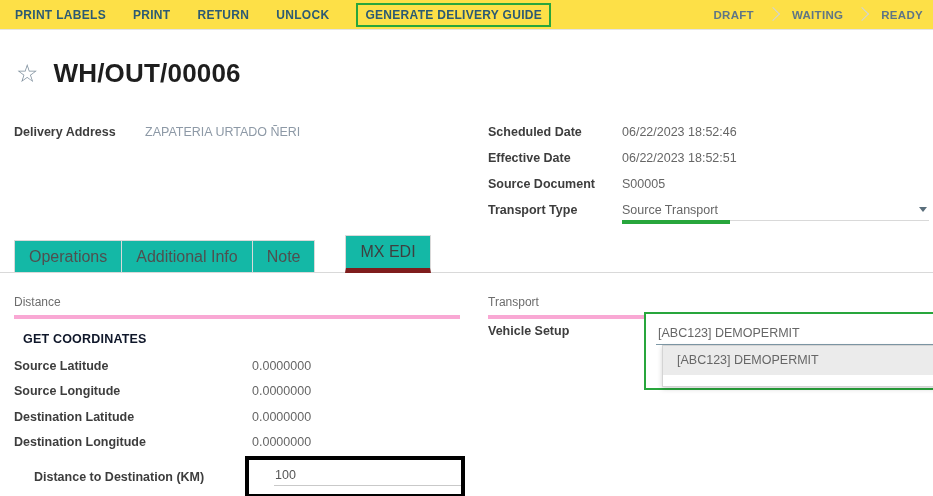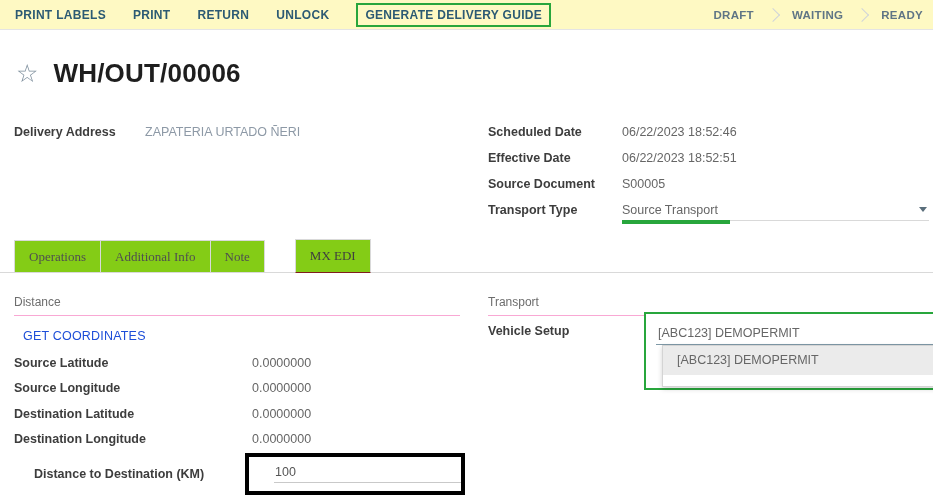--- a/index.html
+++ b/index.html
@@ -5,30 +5,30 @@
   html,body{margin:0;padding:0;}
   body{
     width:933px;height:496px;position:relative;overflow:hidden;
     background:#ffffff;font-family:"Liberation Sans",sans-serif;
     -webkit-font-smoothing:antialiased;
   }
   
   .toolbar{
     position:absolute;top:0;left:0;right:0;height:30px;
     display:flex;align-items:center;border-bottom:1px solid #e4e4e4;
-    padding-left:15px;box-sizing:border-box;background:#fef9c3;
+    padding-left:15px;box-sizing:border-box;background:#fde047;
   }
   .tb-btn{
     background:none;border:none;padding:0;margin-right:27px;cursor:pointer;
     color:#2c5a73;font-weight:700;font-size:12px;letter-spacing:.3px;
     font-family:inherit;white-space:nowrap;
   }
   .gdg-wrap{border:2px solid #28a63c;padding:3px 7px;display:flex;align-items:center;}
   .gdg-wrap .tb-btn{margin:0;}
-  .statusbar{margin-left:auto;display:flex;align-items:center;gap:13px;padding-right:10px;}
+  .statusbar{margin-left:auto;display:flex;align-items:flex-start;gap:13px;padding-right:10px;}
   .status{color:#5f7585;font-weight:700;font-size:11.5px;letter-spacing:.3px;cursor:pointer;}
   .chev{width:9px;height:9px;border-top:1px solid #cfd4d9;border-right:1px solid #cfd4d9;
         transform:rotate(45deg);margin:0 1px;}
   
   .sheet{position:absolute;top:30px;left:0;width:933px;height:466px;background:#fff;}
   .title-row{position:absolute;top:28px;left:16px;display:flex;align-items:center;}
   .star-icon{color:#7e8f9d;font-size:25px;line-height:1;cursor:pointer;}
   .record-title{font-size:26px;font-weight:700;color:#1e1e1e;margin-left:15px;letter-spacing:.2px;}
   .frow{display:flex;align-items:center;}
   .flabel{font-weight:700;color:#3d3d3d;font-size:12.5px;}
@@ -42,32 +42,32 @@
   .tt-field{flex:1;position:relative;border-bottom:1px solid #d9d9d9;height:21px;
             display:flex;align-items:center;cursor:pointer;}
   .tt-field .fvalue{flex:1;}
   .caret-down{width:0;height:0;border-left:4px solid transparent;border-right:4px solid transparent;
               border-top:5px solid #5a6e7b;margin-right:2px;}
   .caret-teal{border-top-color:#0e7996;}
   .tt-underline{position:absolute;left:0;top:21px;width:108px;height:4px;background:#28a63c;}
   
   .tabs{position:absolute;top:211px;left:0;width:100%;height:32px;box-sizing:border-box;
         border-bottom:1px solid #d9d9d9;padding-left:14px;display:flex;align-items:flex-end;}
-  .tab{height:31px;line-height:31px;padding:0 14px;font-size:13px;color:#4f4f4f;
-       border:1px solid #d9d9d9;border-bottom:none;background:#84cc16;cursor:pointer;white-space:nowrap;font-family:Liberation Serif, serif;}
+  .tab{height:31px;line-height:31px;padding:0 14px;font-size:16px;color:#4f4f4f;
+       border:1px solid #d9d9d9;border-bottom:none;background:#14b8a6;cursor:pointer;white-space:nowrap;}
   .tab + .tab{margin-left:-1px;}
   .tab.active{position:relative;z-index:2;height:32px;margin-bottom:-1px;
-              border-bottom:1px solid #7f1d1d;color:#3f3f3f;margin-left:30px;}
+              border-bottom:5px solid #7f1d1d;color:#3f3f3f;margin-left:30px;}
   
   .tabpane{position:absolute;top:243px;left:0;width:100%;height:223px;}
   .col-left{position:absolute;left:14px;top:0;width:446px;}
   .col-right{position:absolute;left:488px;top:0;width:445px;}
-  .section-title{color:#6d6d6d;font-size:12px;padding:22px 0 6px 0;border-bottom:1px solid #f9a8d4;}
+  .section-title{color:#6d6d6d;font-size:12px;padding:22px 0 6px 0;border-bottom:4px solid #f9a8d4;}
   .get-coords{display:block;background:none;border:none;padding:0;margin:13px 0 7px 9px;
-              color:#1d4ed8;font-weight:400;font-size:12.5px;letter-spacing:.2px;
+              color:#0f172a;font-weight:700;font-size:12.5px;letter-spacing:.2px;
               font-family:inherit;cursor:pointer;}
   .mini-rows .frow{height:25.5px;}
   .mini-rows .flabel{width:238px;flex-shrink:0;}
   .dist-row{display:flex;align-items:center;margin-top:1px;}
   .dist-row .flabel{width:211px;flex-shrink:0;margin-left:20px;}
   .green-box{box-sizing:border-box;width:228px;height:42px;border:4px solid #000000;
              display:flex;align-items:center;padding-left:25px;}
   .dist-input{width:186px;border:none;border-bottom:1px solid #c9c9c9;outline:none;
               background:transparent;font-family:inherit;font-size:12.5px;color:#555;
               padding:0 0 3px 1px;}

